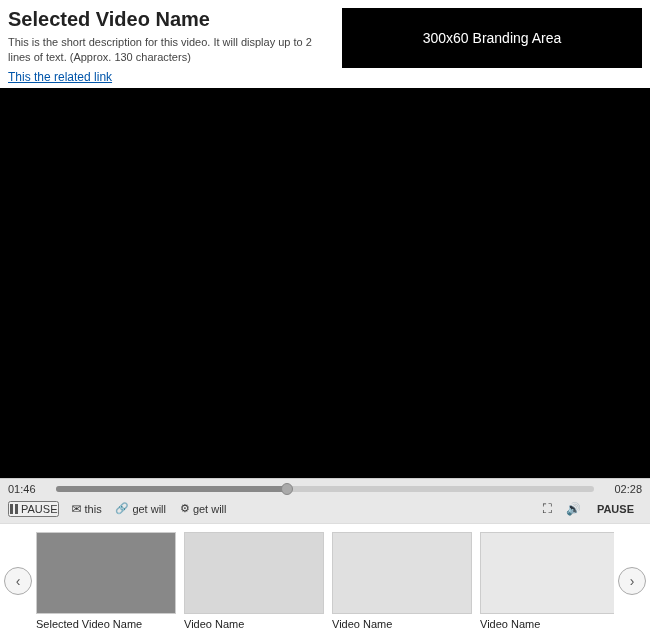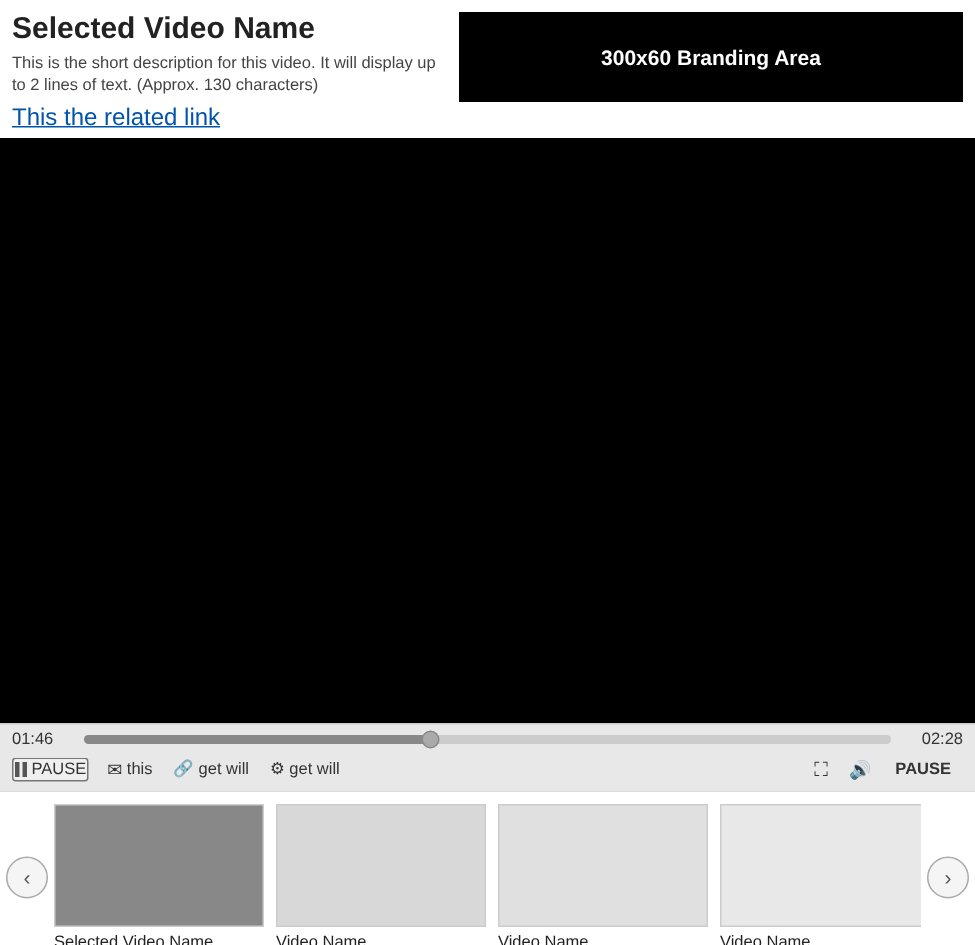--- a/index.html
+++ b/index.html
@@ -26,34 +26,33 @@
       color: #222;
       margin-bottom: 4px;
     }
     .video-description {
       font-size: 11px;
       color: #444;
       margin-bottom: 4px;
       line-height: 1.4;
     }
     .related-link {
-      font-size: 16px;
+      font-size: 12px;
       color: #0055aa;
       text-decoration: underline;
       cursor: pointer;
     }
     .branding-area {
-      width: 336px;
+      width: 300px;
       height: 60px;
       background: #000;
       display: flex;
       align-items: center;
       justify-content: center;
       flex-shrink: 0;
-      font-weight: bold;
     }
     .branding-text {
       color: #fff;
       font-size: 14px;
     }
 
     
     .video-player {
       width: 100%;
       height: 390px;

